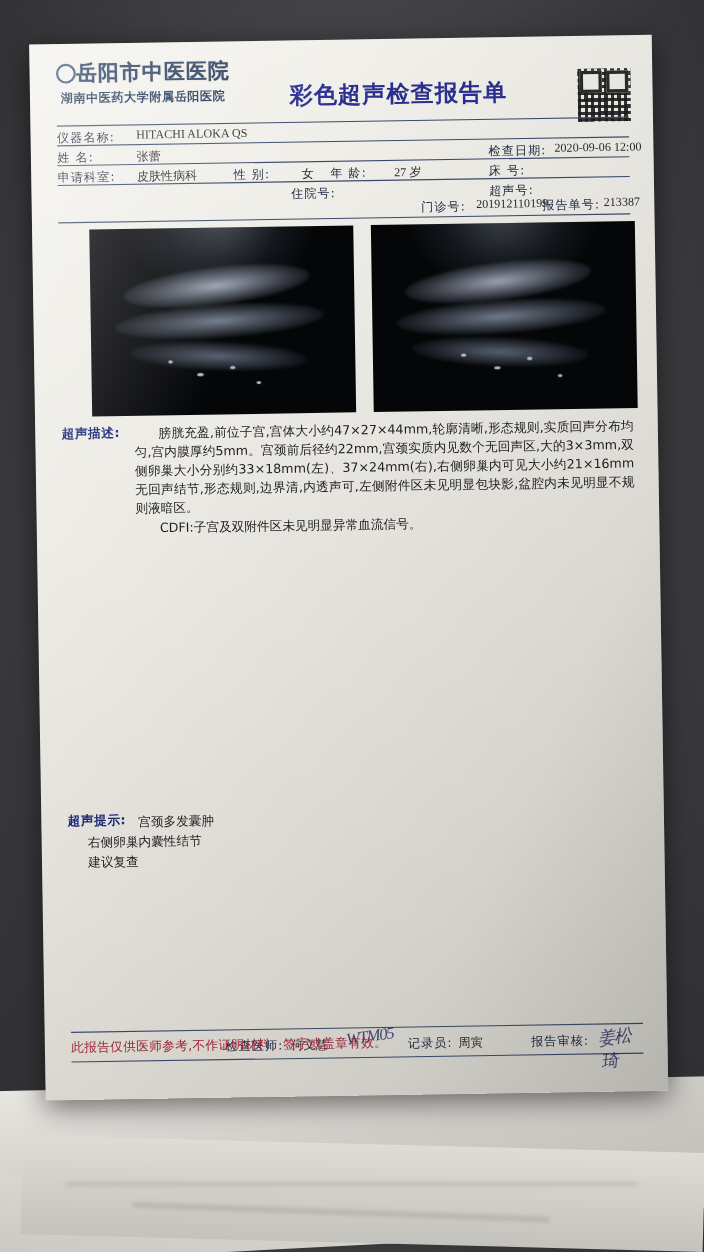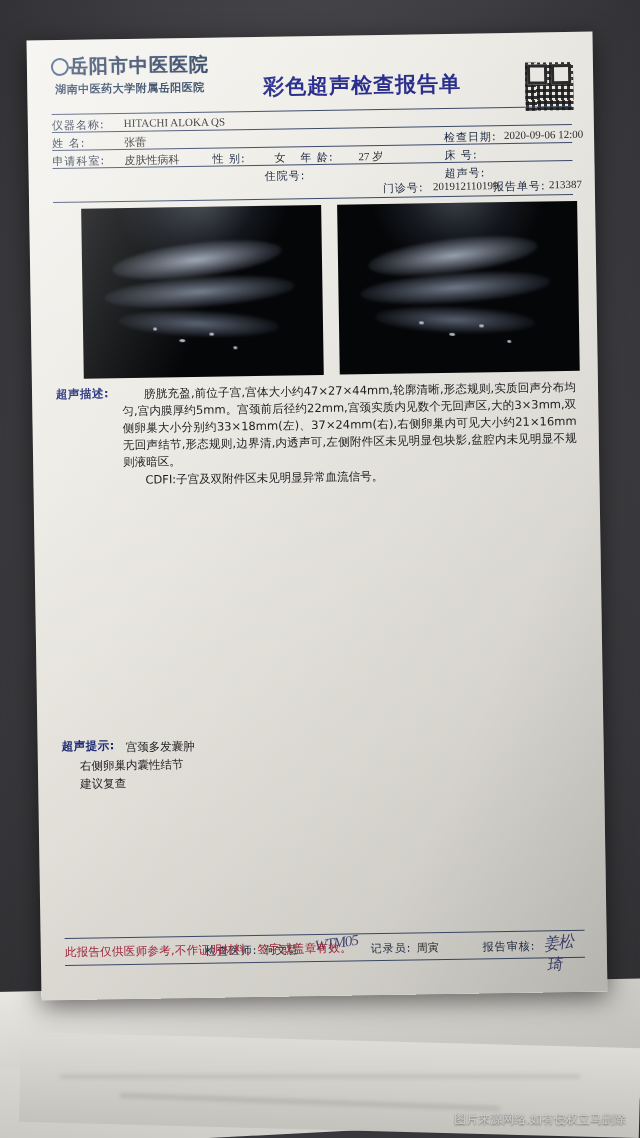--- a/index.html
+++ b/index.html
@@ -258,14 +258,13 @@
         <span class="f lbl" style="left:306px;top:7px;">记录员:</span>
         <span class="f val" style="left:352px;top:7px;">周寅</span>
         <span class="f lbl" style="left:418px;top:7px;">报告审核:</span>
         <span class="sig" style="left:480px;top:1px;font-size:16px;">姜松琦</span>
       </div>
       <div class="foot-line"></div>
       <div class="disclaimer">此报告仅供医师参考,不作证明材料。签字或盖章有效。</div>
     </div>
   </div>
 
-  <div class="watermark">图片来源网络,如有侵权立马删除</div>
 </div>
 
 </body></html>

